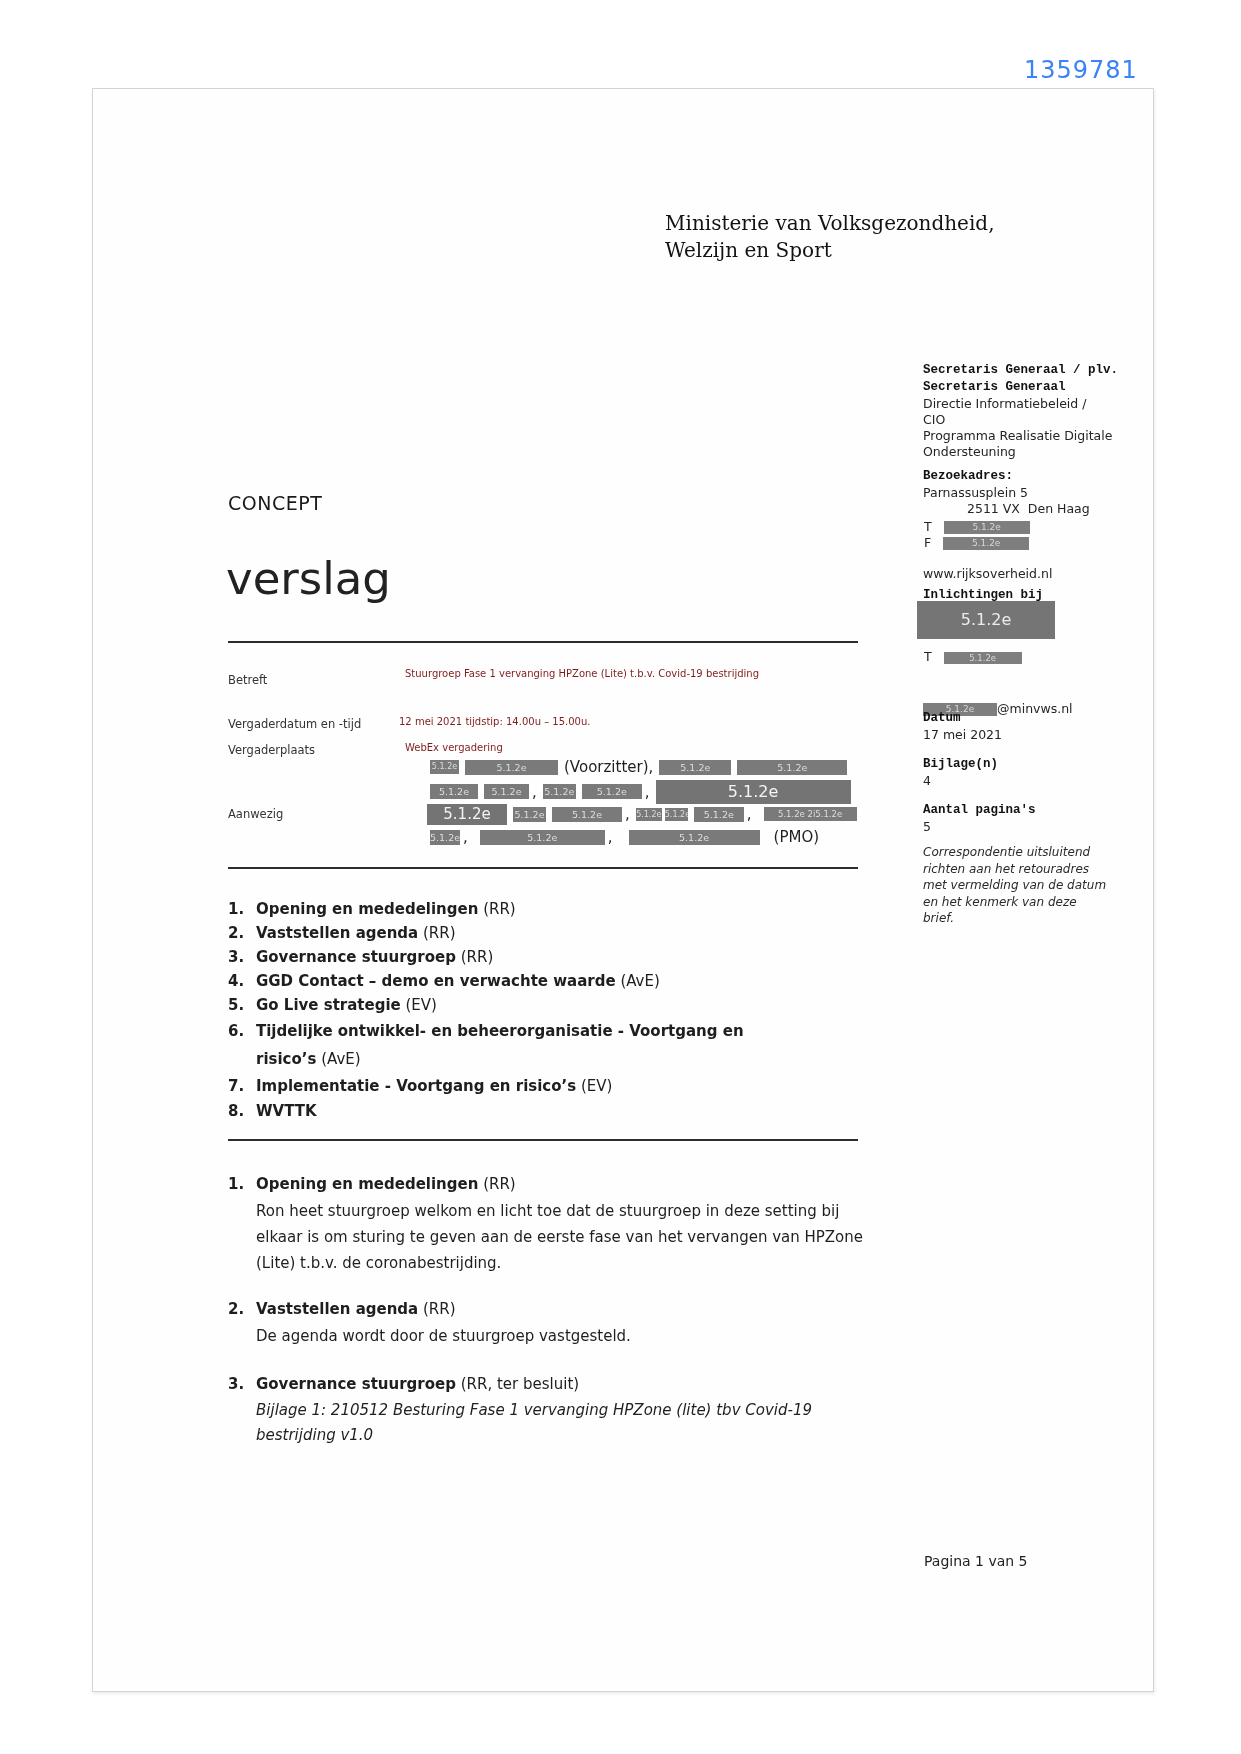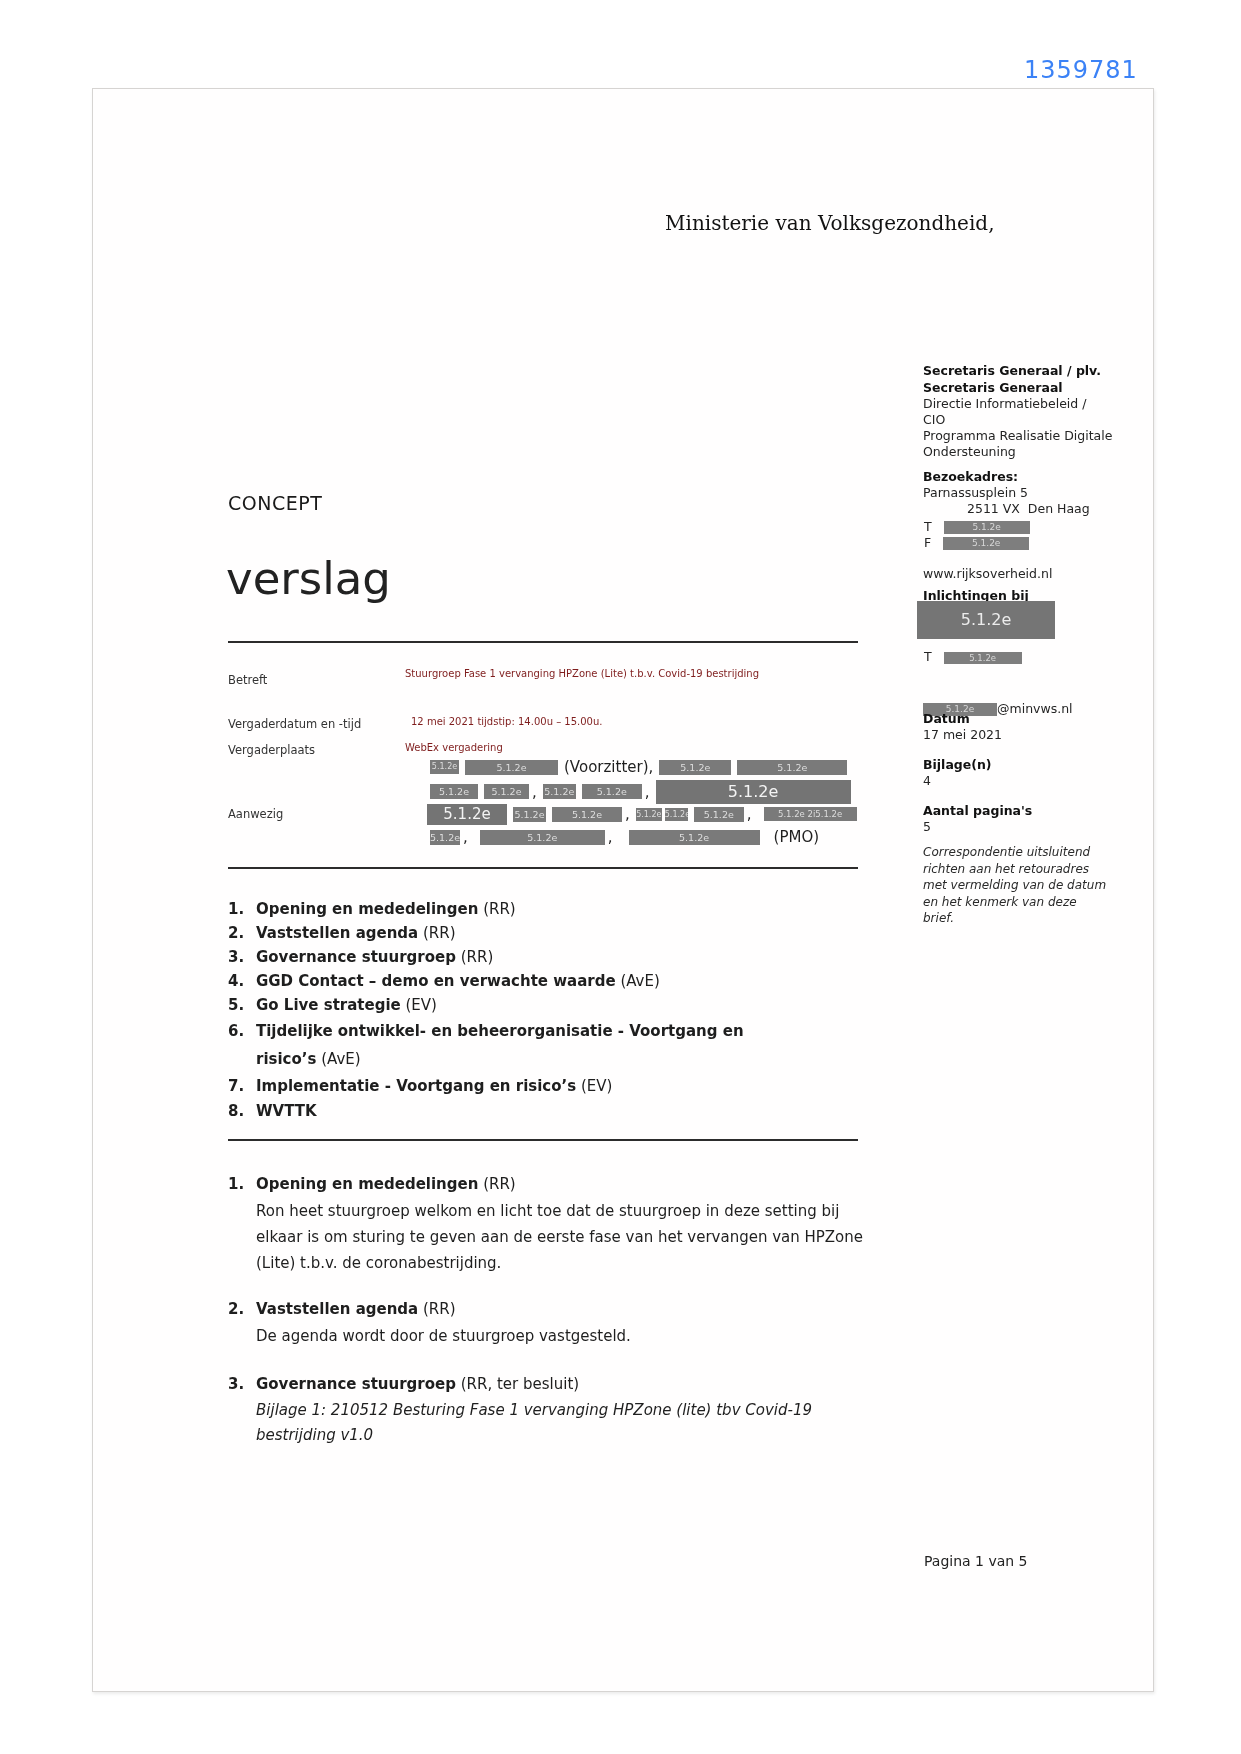--- a/index.html
+++ b/index.html
@@ -15,47 +15,48 @@
   .val{font-size:10px;color:#7f1d1d;line-height:25px;}
   .row{display:flex;align-items:center;column-gap:6px;font-size:15px;color:#1f1f1f;}
   .bar{display:inline-block;background:#7a7a7a;color:#dedede;text-align:center;overflow:hidden;white-space:nowrap;font-size:9.5px;height:15px;line-height:15px;}
   .tall{background:#747474;color:#f4f4f4;}
   .comma{margin-left:-3px;}
   .agitem{font-size:15px;line-height:25px;padding-left:28px;text-indent:-28px;width:560px;color:#1e1e1e;}
   .agitem .num{display:inline-block;width:28px;text-indent:0;font-weight:bold;}
   .agitem b{font-weight:bold;}
   .para{font-size:15px;line-height:26px;width:625px;color:#1f1f1f;}
   .sb{font-size:12.5px;line-height:16.5px;color:#242424;}
-  .sbb{font-size:12.5px;line-height:17px;font-weight:bold;color:#111111;}
+  .sbb{font-size:12.5px;line-height:17px;font-weight:bold;color:#111111;font-family:Liberation Mono, monospace;}
   .sbar{display:inline-block;background:#7e7e7e;color:#d8d8d8;text-align:center;overflow:hidden;font-size:9px;height:13px;line-height:13px;vertical-align:middle;}
   .bigblock{width:138px;height:38px;background:#757575;color:#ececec;font-size:16px;text-align:center;line-height:38px;}
   .note{font-size:12px;line-height:16.5px;font-style:italic;color:#2a2a2a;}
   .footer{font-size:14px;color:#222222;}
 </style>
 </head>
 <body>
 
 <div class="abs page"></div>
 
 <div class="abs docnum">1359781</div>
 
 <div class="abs ministry">
   <div>Ministerie van Volksgezondheid,</div>
+  <div>Welzijn en Sport</div>
 </div>
 
 <div class="abs concept">CONCEPT</div>
 <div class="abs title">verslag</div>
 
 <div class="abs rule" style="top:641px;"></div>
 
 <div class="abs lbl" style="left:228px;top:673px;">Betreft</div>
 <div class="abs val" style="left:405px;top:661px;width:420px;">Stuurgroep Fase 1 vervanging HPZone (Lite) t.b.v. Covid-19 bestrijding</div>
 
 <div class="abs lbl" style="left:228px;top:717px;">Vergaderdatum en -tijd</div>
-<div class="abs val" style="left:411px;top:709px;">12 mei 2021 tijdstip: 14.00u – 15.00u.</div>
+<div class="abs val" style="left:399px;top:709px;">12 mei 2021 tijdstip: 14.00u – 15.00u.</div>
 
 <div class="abs lbl" style="left:228px;top:743px;">Vergaderplaats</div>
 <div class="abs val" style="left:405px;top:735px;">WebEx vergadering</div>
 
 <div class="abs lbl" style="left:228px;top:807px;">Aanwezig</div>
 
 <div class="abs row" style="left:430px;top:758px;height:18px;">
   <span class="bar" style="width:29px;height:14px;line-height:14px;font-size:8px;">5.1.2e</span>
   <span class="bar" style="width:93px;">5.1.2e</span>
   <span>(Voorzitter),</span>

